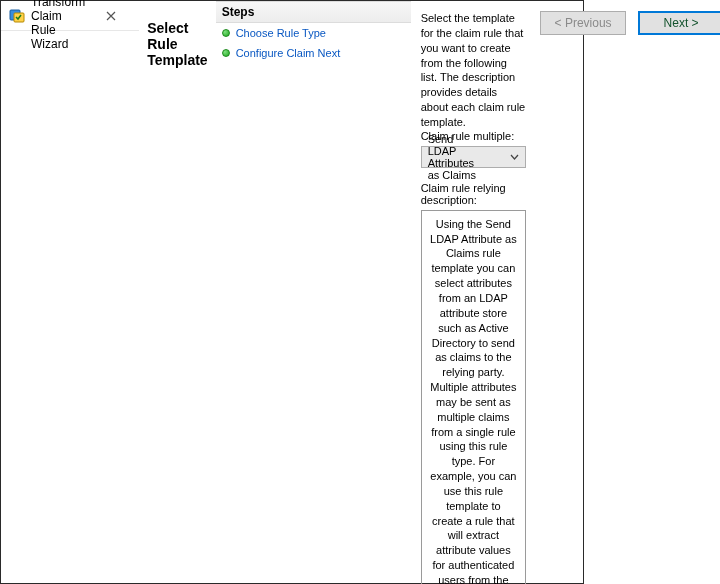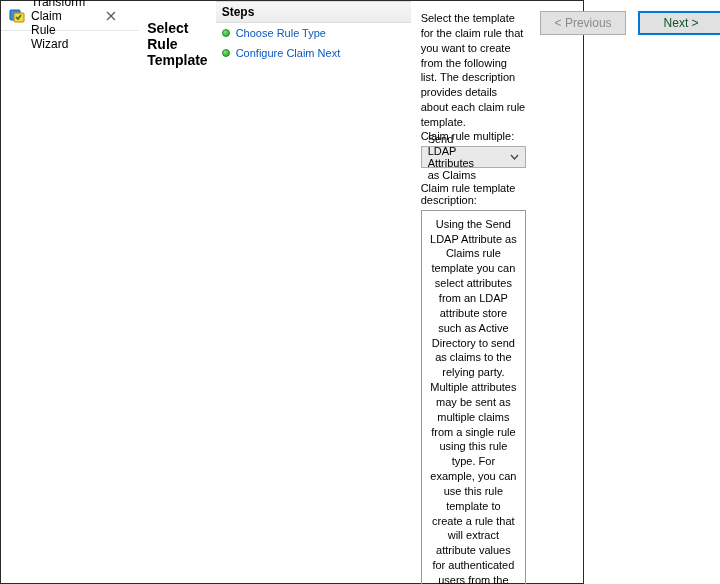--- a/index.html
+++ b/index.html
@@ -195,21 +195,21 @@
       <div class="field-label">Claim rule multiple:</div>
       <div class="select-box">
         <span>Send LDAP Attributes as Claims</span>
         <span class="chev">
           <svg width="9" height="6" viewBox="0 0 9 6">
               <path d="M1 1 L4.5 5 L8 1" fill="none" stroke="#444" stroke-width="1.2"></path>
             </svg>
         </span>
       </div>
 
-      <div class="field-label">Claim rule template description:</div>
+      <div class="field-label">Claim rule relying description:</div>
       <div class="description-box">Using the Send LDAP Attribute as Claims rule template you can select attributes from an LDAP attribute store such as Active Directory to send as claims to the relying party. Multiple attributes may be sent as multiple claims from a single rule using this rule type. For example, you can use this rule template to create a rule that will extract attribute values for authenticated users from the displayName and telephoneNumber Active Directory attributes and then send those values as two different outgoing claims. This rule may also be used to send all of the user's group memberships. If you want to only send individual group memberships, use the Send Group Membership as a Claim rule template.</div>
     </div>
 
   </div>
 
   <div class="button-row">
     <div class="btn disabled">&lt; Previous</div>
     <div class="btn default">Next &gt;</div>
   </div>
 

